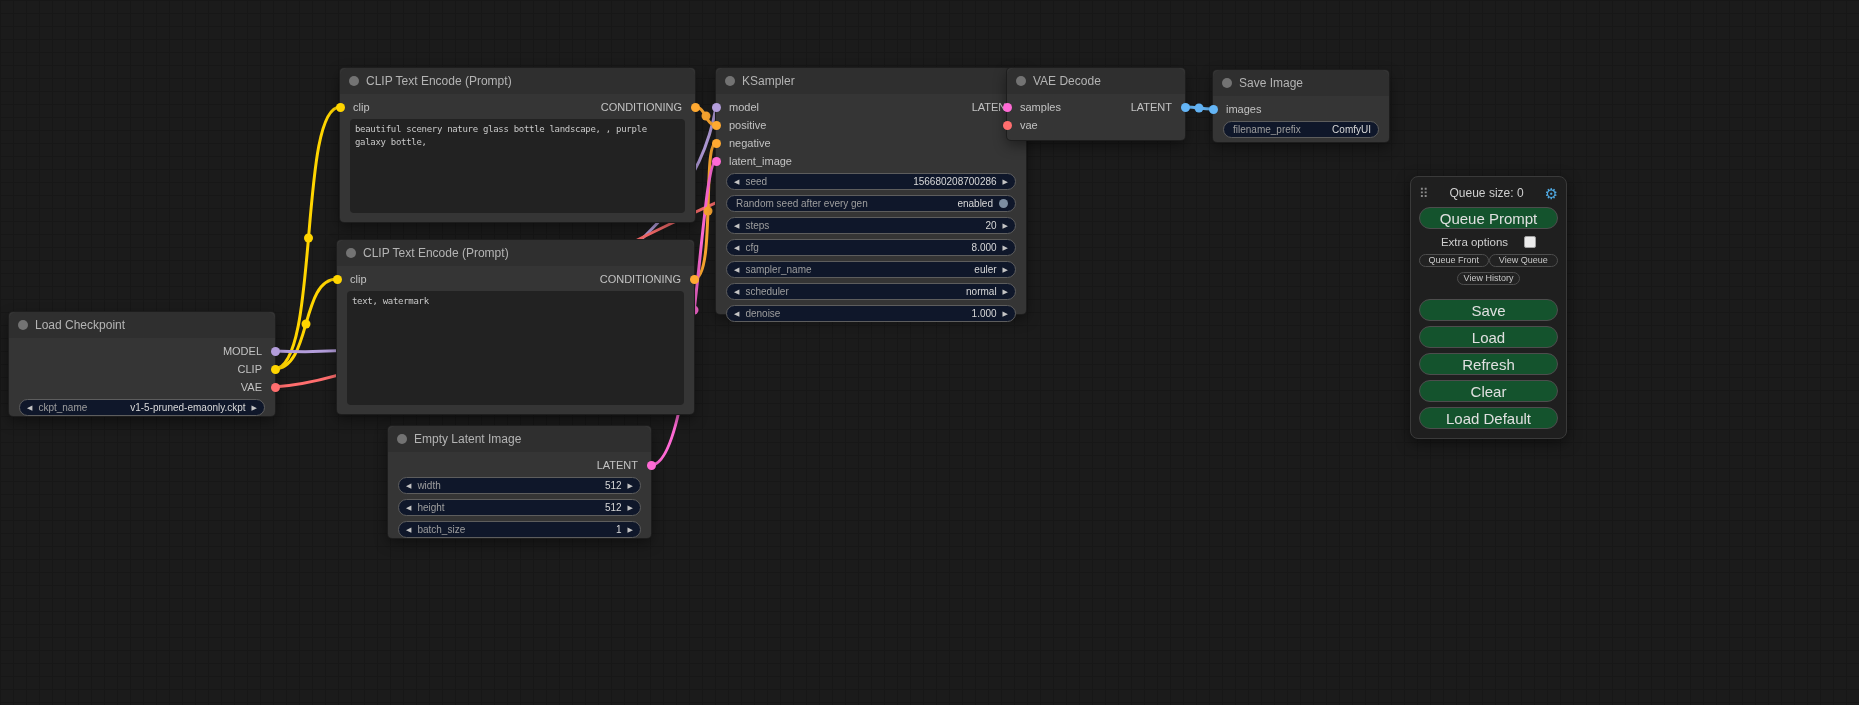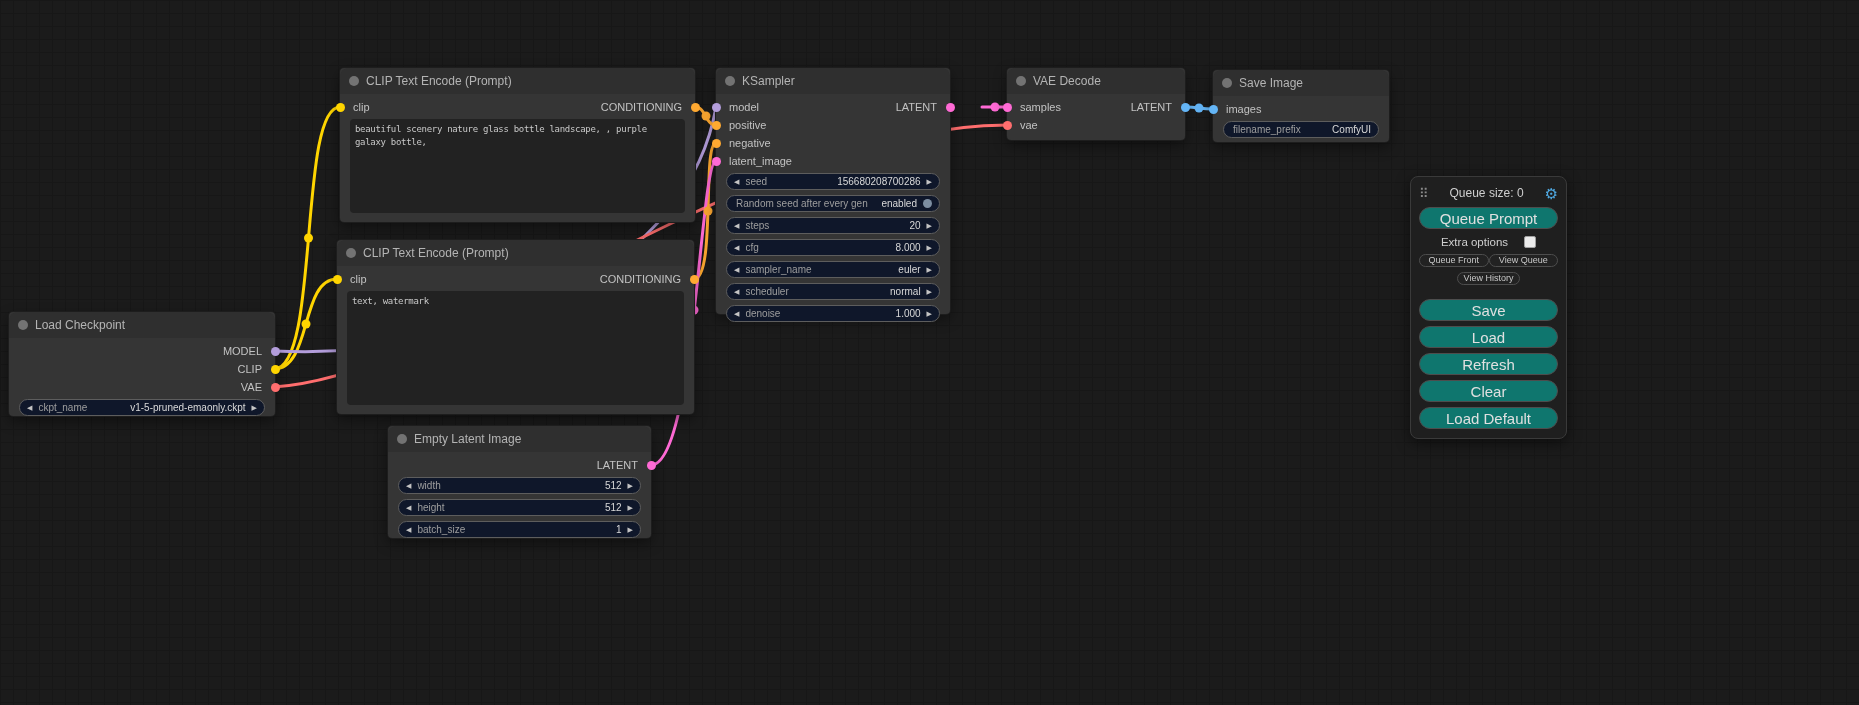--- a/index.html
+++ b/index.html
@@ -51,21 +51,21 @@
           color:#c9c9c9;font-family:"DejaVu Sans Mono",monospace;font-size:9px;
           letter-spacing:-0.3px;line-height:1.45;overflow:hidden;white-space:pre-wrap;}
   
   .menu{position:absolute;left:1410px;top:176px;width:157px;z-index:3;
         background:#1f1f1f;border:1px solid #3a3a3a;border-radius:8px;
         box-shadow:0 4px 14px rgba(0,0,0,.5);padding:6px 8px 9px;box-sizing:border-box;}
   .menu-top{display:flex;align-items:center;height:20px;margin-bottom:4px;}
   .drag-handle{color:#8a8a8a;font-size:13px;flex:none;cursor:grab;}
   .queue-size{flex:1;text-align:center;color:#cfcfcf;font-size:12px;}
   .gear{color:#4fa8e0;font-size:15px;flex:none;cursor:pointer;line-height:1;}
-  .big-btn{display:block;width:100%;height:22px;margin:0 0 5px;background:#0f766e;
+  .big-btn{display:block;width:100%;height:22px;margin:0 0 5px;background:#14532d;
            border:1px solid #4d4d4d;border-radius:12px;color:#e0e0e0;font-size:15px;
            font-family:"Liberation Sans",sans-serif;cursor:pointer;line-height:1;}
   .extra-row{display:flex;align-items:center;justify-content:center;gap:16px;
              height:16px;margin:4px 0 4px;color:#cfcfcf;font-size:11.5px;}
   .checkbox{width:10px;height:10px;background:#ebebeb;border:1px solid #a0a0a0;
             border-radius:2px;display:inline-block;cursor:pointer;}
   .small-row{display:flex;margin-bottom:5px;}
   .small-row.center{justify-content:center;}
   .small-btn{flex:1;height:13px;background:#222;border:1px solid #4d4d4d;border-radius:8px;
              color:#c9c9c9;font-size:9px;font-family:"Liberation Sans",sans-serif;
@@ -180,21 +180,21 @@
     <span class="wa r">▶</span>
   </div>
   <div class="widget">
     <span class="wa">◀</span>
     <span class="wlabel">batch_size</span>
     <span class="wvalue">1</span>
     <span class="wa r">▶</span>
   </div>
 </div>
 
-<div class="node" style="left:716px;top:68px;width:234px;height:246px;">
+<div class="node" style="left:716px;top:68px;width:310px;height:246px;">
   <div class="nh">
     <span class="cdot"></span>
     <span class="ntitle">KSampler</span>
   </div>
   <div class="slots">
     <div class="srow">
       <i class="pdot l c-model"></i>
       <span class="sin">model</span>
       <span class="sout">LATENT</span>
       <i class="pdot r c-latent"></i>

